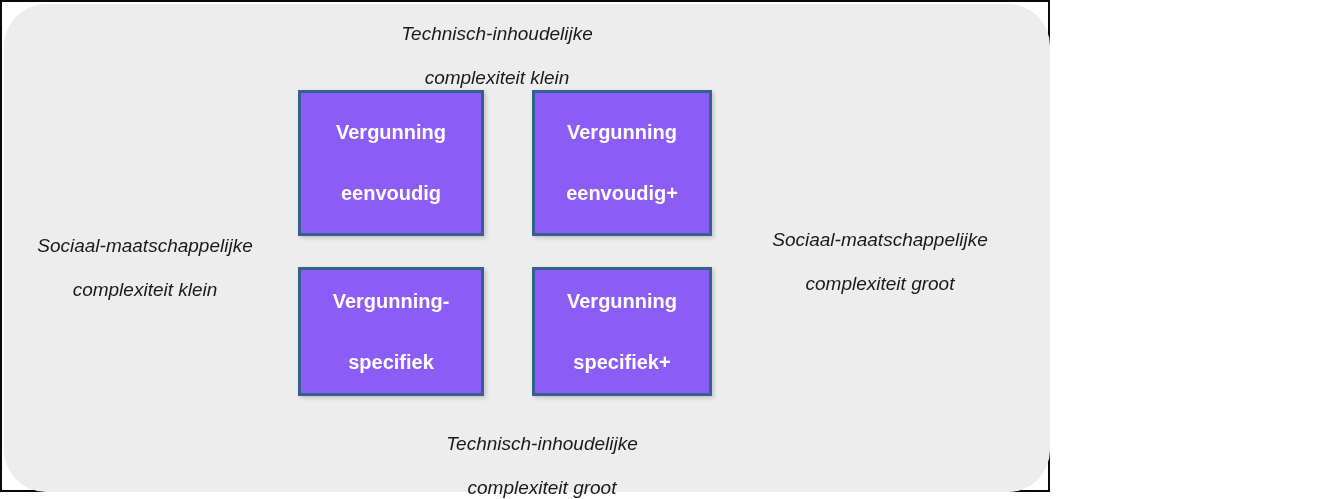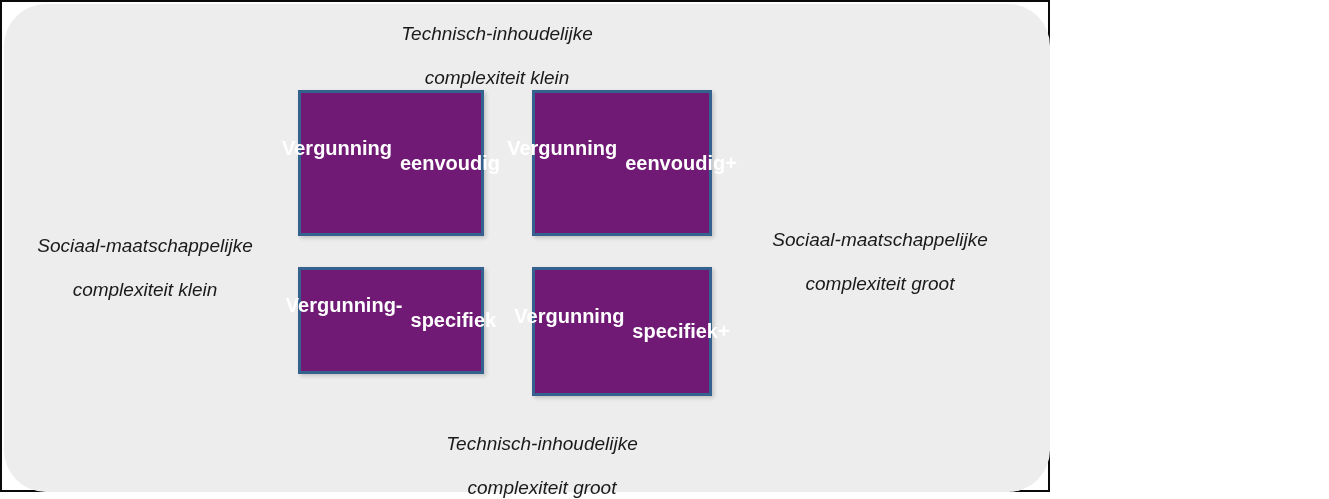--- a/index.html
+++ b/index.html
@@ -74,40 +74,40 @@
   }
   .axis-right {
     left: 728px;
     top: 216px;
     width: 300px;
   }
 
   
   .quad-box {
     position: absolute;
-    background: #701a75;
+    background: #8b5cf6;
     border: 3px solid #35618e;
     box-sizing: border-box;
     color: #ffffff;
     font-family: "Liberation Sans", sans-serif;
     font-weight: bold;
     font-size: 20px;
     display: flex;
-    flex-direction: row;
+    flex-direction: column;
     align-items: center;
     justify-content: center;
     box-shadow: 2px 2px 4px rgba(0,0,0,0.18);
     gap: 8px;
   }
   .quad-box .line1 { margin-bottom: 30px; }
   .quad-box .line2 { }
 
   .box-tl { left: 296px; top: 88px;  width: 186px; height: 146px; }
   .box-tr { left: 530px; top: 88px;  width: 180px; height: 146px; }
-  .box-bl { left: 296px; top: 265px; width: 186px; height: 107px; }
+  .box-bl { left: 296px; top: 265px; width: 186px; height: 129px; }
   .box-br { left: 530px; top: 265px; width: 180px; height: 129px; }
 </style>
 </head>
 <body>
 
 <div id="diagram-root">
 
   <div class="outer-frame">
     <div class="grey-panel"></div>
 

